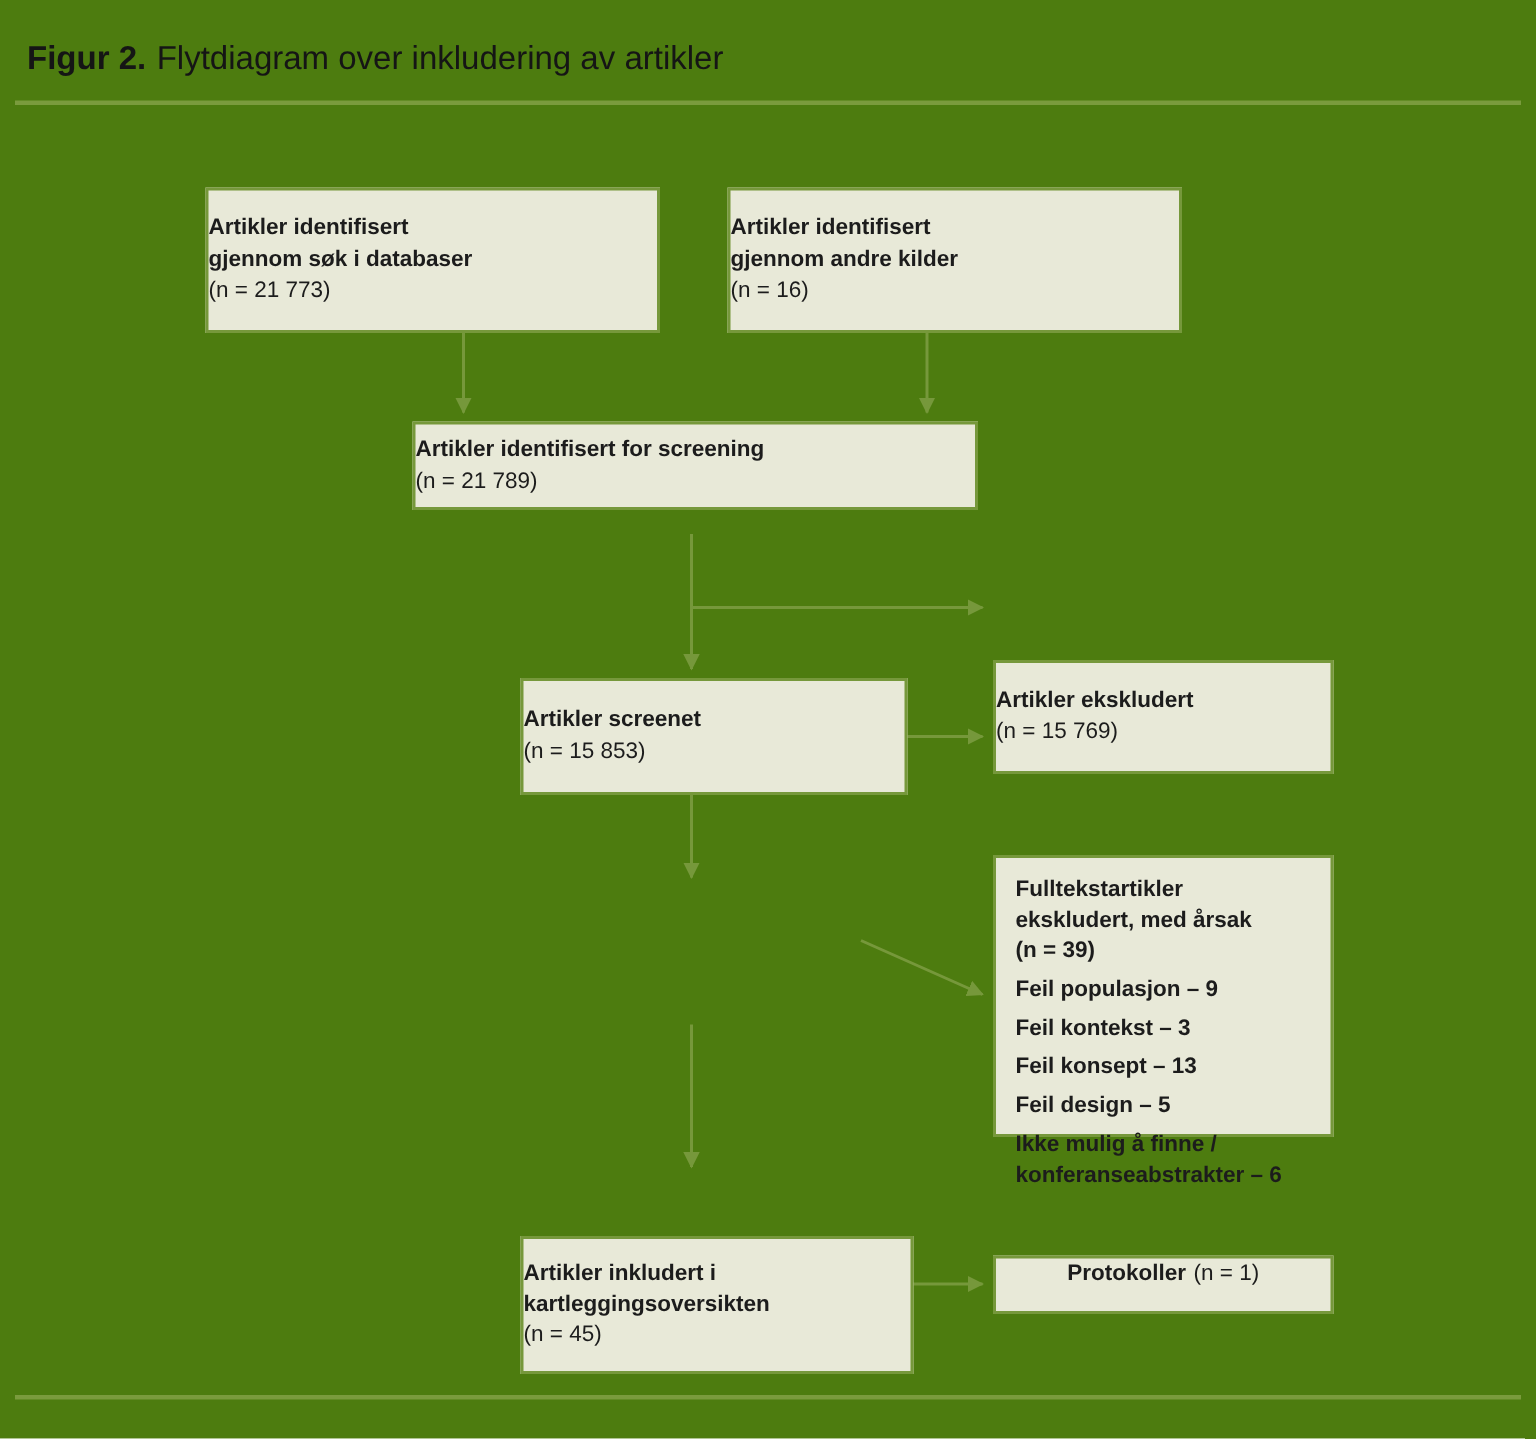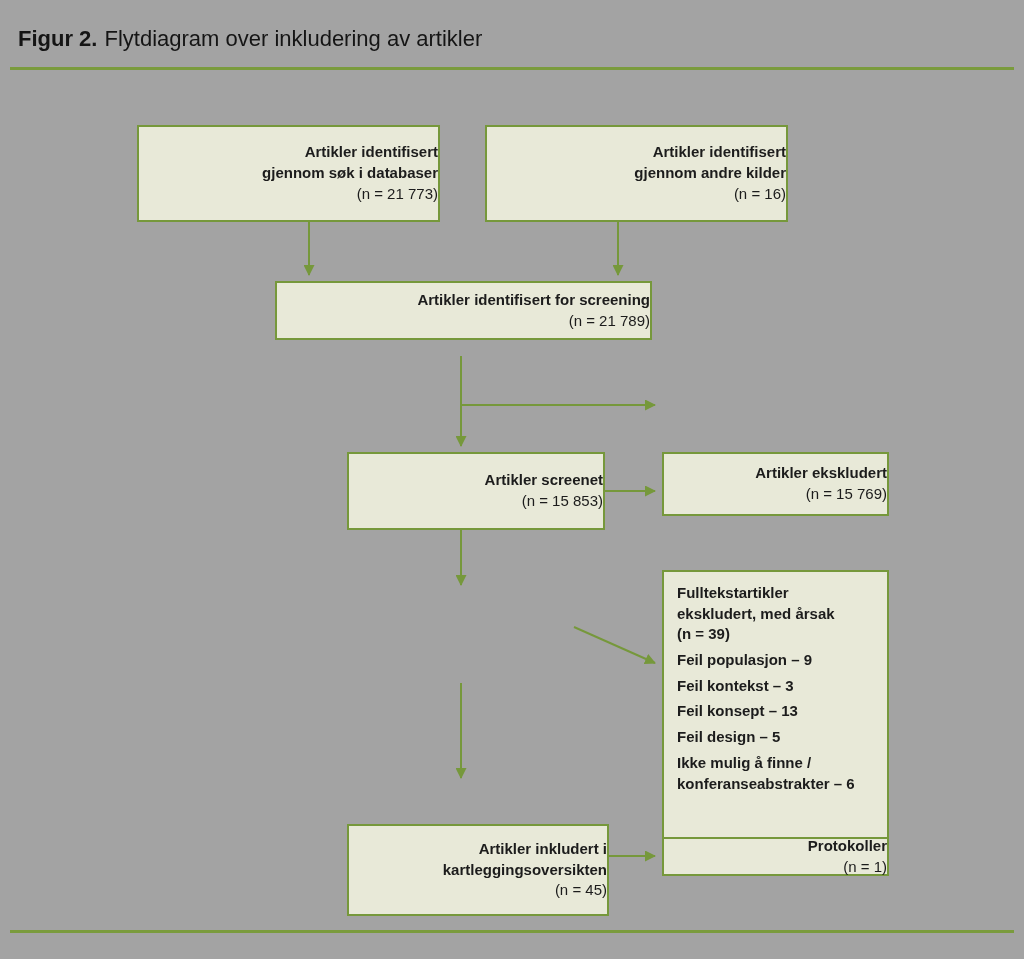--- a/index.html
+++ b/index.html
@@ -1,20 +1,20 @@
 <!DOCTYPE html>
 <html><head>
 <meta charset="utf-8">
 <title>Figur 2</title>
 <style>
   html,body{margin:0;padding:0;background:#ffffff;}
   .canvas{
     position:relative;
     width:1024px;height:959px;
-    background:#a3a3a3;
+    background:#4d7c0f;
     font-family:"Liberation Sans", sans-serif;
     color:#1c1c1c;
     overflow:hidden;
   }
   .fig-title{
     position:absolute;left:18px;top:26px;
     font-size:22px;line-height:1.2;color:#151515;
     white-space:nowrap;
   }
   .fig-title .t-bold{font-weight:bold;}
@@ -24,34 +24,34 @@
     background:#7a9b3d;
   }
   .rule-top{top:67px;}
   .rule-bottom{top:930px;}
   .box{
     position:absolute;
     background:#e8e9d8;
     border:2px solid #76983b;
     box-sizing:border-box;
     display:flex;flex-direction:column;
-    justify-content:center;align-items:flex-end;
+    justify-content:center;align-items:flex-start;
     text-align:center;
     font-size:15px;line-height:1.38;
     color:#1c1c1c;
   }
   .box .bold{font-weight:bold;}
   .box-list{
     justify-content:flex-start;align-items:flex-start;
     text-align:left;
     padding:11px 8px 10px 13px;
   }
   .box-list .reason{font-weight:bold;margin-top:5px;}
   .box-list .reasons{}
-  .box-row{flex-direction:column;}
+  .box-row{flex-direction:row;}
   .box-row .nval{margin-left:5px;}
   svg.arrows{
     position:absolute;left:0;top:0;
     pointer-events:none;
   }
   svg.arrows line{stroke:#76983b;stroke-width:2;}
 </style>
 </head>
 <body>
 
@@ -97,27 +97,27 @@
     <div class="bold">Artikler identifisert for screening</div>
     <div>(n = 21 789)</div>
   </div>
 
 
   <div class="box" style="left:347px;top:452px;width:258px;height:78px">
     <div class="bold">Artikler screenet</div>
     <div>(n = 15 853)</div>
   </div>
 
-  <div class="box" style="left:662px;top:452px;width:227px;height:64px">
+  <div class="box" style="left:662px;top:440px;width:227px;height:76px">
     <div class="bold">Artikler ekskludert</div>
     <div>(n = 15 769)</div>
   </div>
 
 
-  <div class="box box-list" style="left:662px;top:570px;width:227px;height:304px">
+  <div class="box box-list" style="left:662px;top:570px;width:227px;height:188px">
     <div class="bold">Fulltekstartikler</div>
     <div class="bold">ekskludert, med årsak</div>
     <div class="bold">(n = 39)</div>
     <div class="reasons">
       <div class="reason">Feil populasjon – 9</div>
       <div class="reason">Feil kontekst – 3</div>
       <div class="reason">Feil konsept – 13</div>
       <div class="reason">Feil design – 5</div>
       <div class="reason">Ikke mulig å finne / konferanseabstrakter – 6</div>
     </div>

